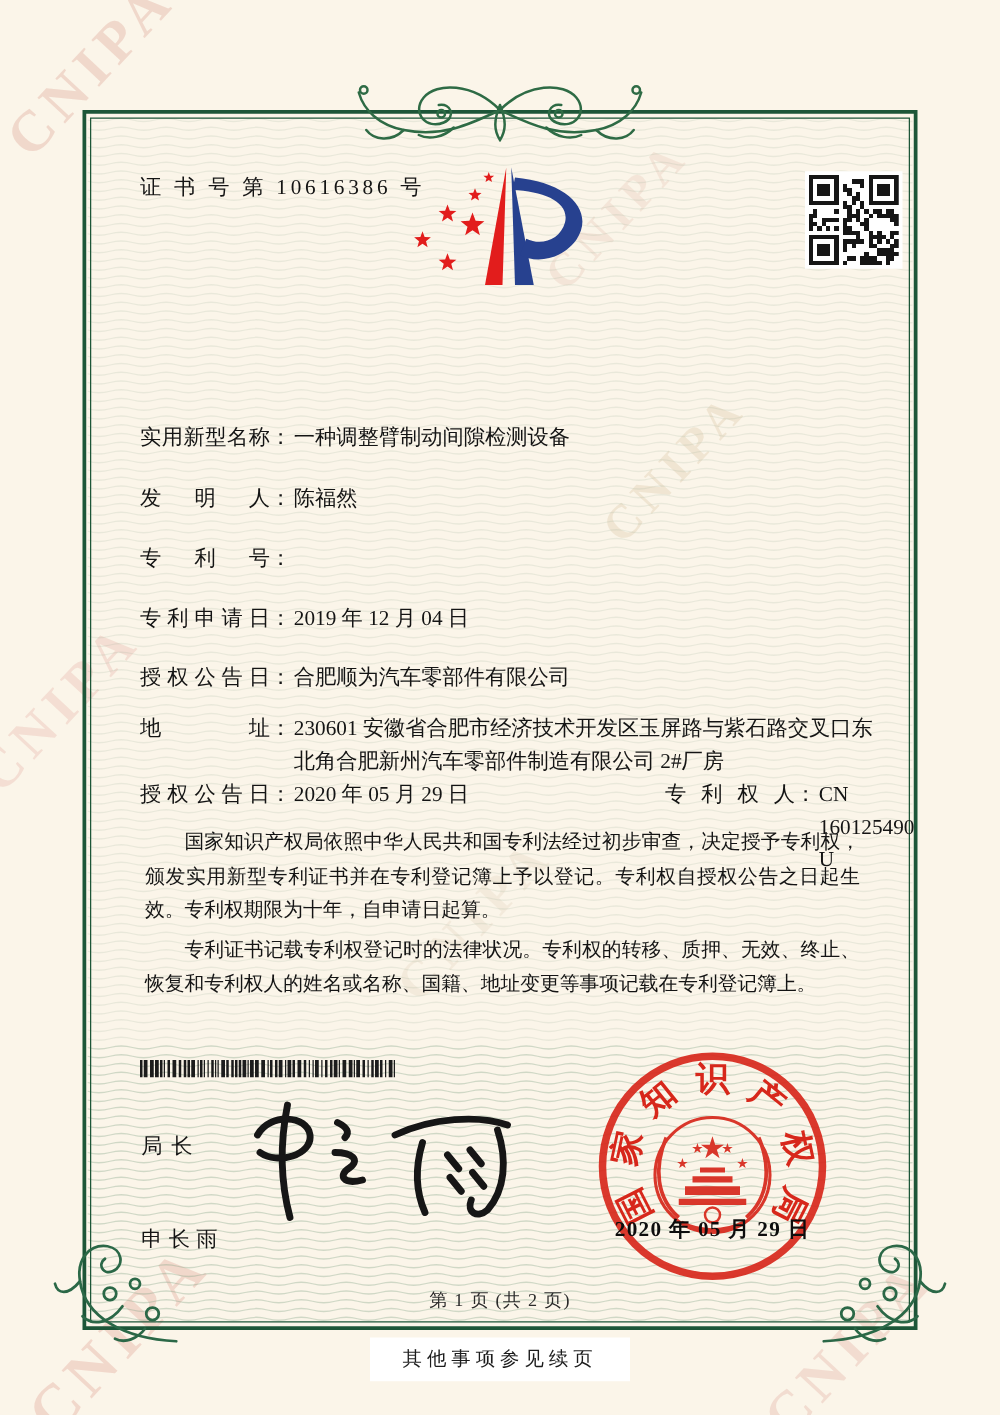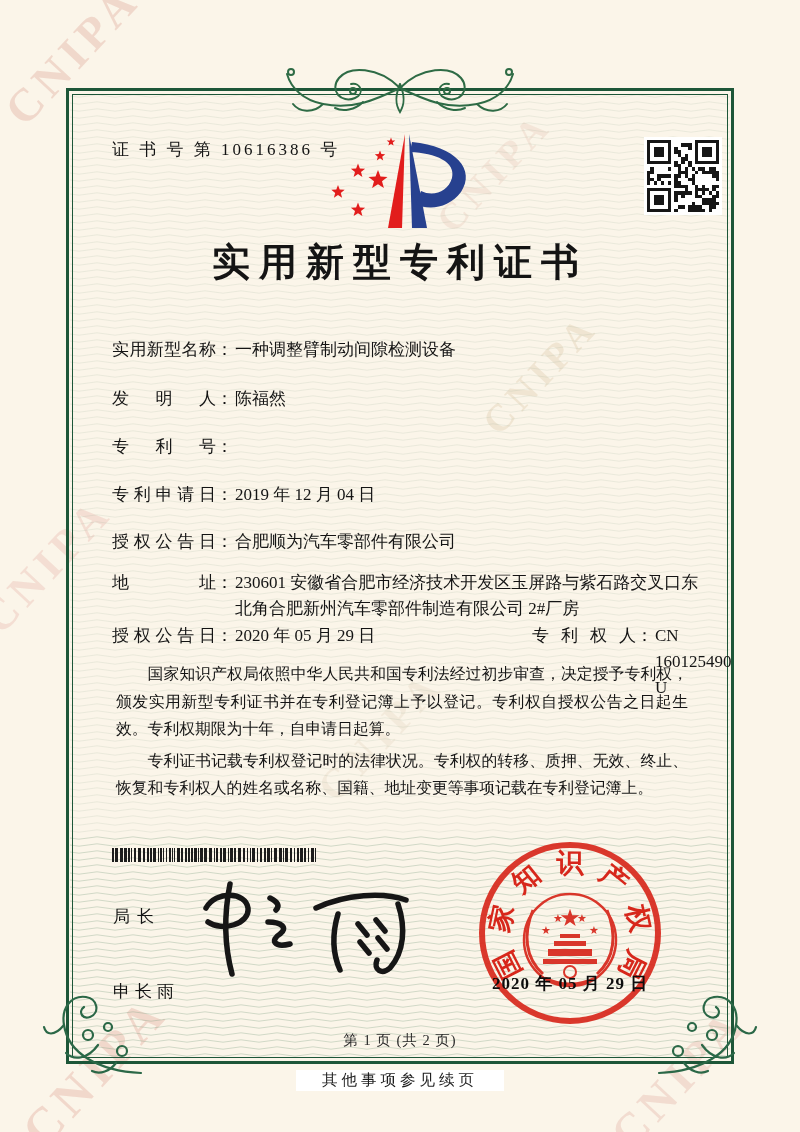--- a/index.html
+++ b/index.html
@@ -33,21 +33,21 @@
   #barcode{position:absolute;left:112px;top:848px;width:208px;height:14px;overflow:hidden;z-index:3;}
   .signer-title{position:absolute;left:113px;top:905px;font-size:17px;letter-spacing:7px;z-index:3;}
   .signer-name{position:absolute;left:113px;top:980px;font-size:17px;letter-spacing:5px;z-index:3;}
   #signature{position:absolute;left:196px;top:876px;z-index:4;}
   #seal{position:absolute;left:475px;top:838px;z-index:3;}
   .seal-date{position:absolute;left:470px;top:972px;width:200px;text-align:center;font-size:17px;
              font-weight:bold;letter-spacing:1px;color:#0d0d0d;z-index:5;}
   .page-num{position:absolute;left:0;top:1031px;width:100%;text-align:center;font-size:14.5px;
             letter-spacing:1px;color:#2a2a2a;z-index:3;}
   .note{position:absolute;left:0;top:1070px;width:100%;text-align:center;z-index:3;}
-  .note span{display:inline-block;background:#ffffff;padding:0 26px;font-size:15.5px;letter-spacing:4px;color:#1c1c1c;}
+  .note span{display:inline-block;background:#ffffff;padding:7px 26px;font-size:15.5px;letter-spacing:4px;color:#1c1c1c;}
 </style>
 </head>
 <body>
 
 <div class="page">
 
   <span class="wm" style="left:-14px;top:28px;font-size:46px;color:rgba(234,196,183,.6)">CNIPA</span>
   <span class="wm" style="left:420px;top:150px;font-size:38px;color:rgba(236,210,196,.45)">CNIPA</span>
   <span class="wm" style="left:466px;top:352px;font-size:38px;color:rgba(229,213,187,.5)">CNIPA</span>
   <span class="wm" style="left:-36px;top:540px;font-size:44px;color:rgba(234,196,183,.45)">CNIPA</span>
@@ -243,21 +243,20 @@
         <rect x="2" y="2" width="3" height="3"></rect>
         <rect x="14" y="0" width="7" height="7"></rect>
         <rect fill="#fff" x="15" y="1" width="5" height="5"></rect>
         <rect x="16" y="2" width="3" height="3"></rect>
         <rect x="0" y="14" width="7" height="7"></rect>
         <rect fill="#fff" x="1" y="15" width="5" height="5"></rect>
         <rect x="2" y="16" width="3" height="3"></rect>
       </g>
     </svg>
 
-  <div class="title">实用新型专利证书</div>
 
   <div class="frow" style="top:337px">
     <span class="flabel">实用新型名称</span>
       <span class="fcolon">：</span>
       <span class="fvalue">一种调整臂制动间隙检测设备</span>
   </div>
   <div class="frow" style="top:386px">
     <span class="flabel">发明人</span>
       <span class="fcolon">：</span>
       <span class="fvalue">陈福然</span>

